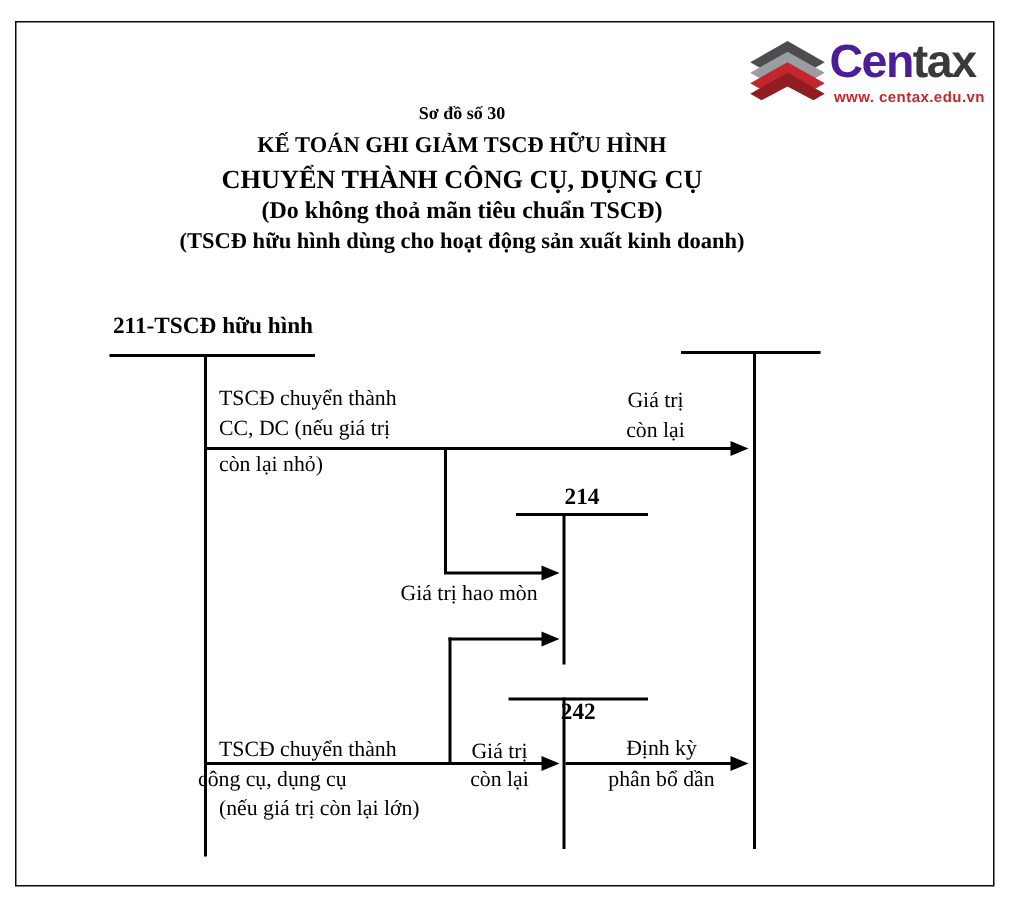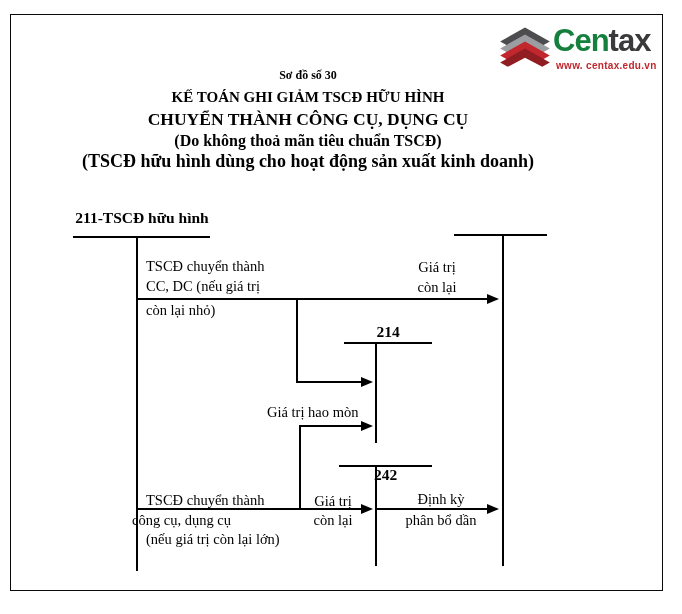--- a/index.html
+++ b/index.html
@@ -9,32 +9,32 @@
   }
   .frame{
     position:absolute;left:10px;top:14px;width:651px;height:575px;
     border:1.6px solid #0a0a0a;background:#fff;
   }
   
   .logo{position:absolute;left:497px;top:22px;width:160px;height:52px;}
   .logo-icon{position:absolute;left:0;top:2px;width:54px;height:48px;}
   .logo-text{position:absolute;left:55px;top:0px;font-family:"Liberation Sans",sans-serif;
     font-weight:bold;font-size:31px;letter-spacing:-1px;white-space:nowrap;}
-  .logo-red{color:#15803d;}
+  .logo-red{color:#4c1d95;}
   .logo-dark{color:#3a3a3c;}
   .logo-site{position:absolute;left:58px;top:37px;width:96px;text-align:center;
     font-family:"Liberation Sans",sans-serif;font-size:10px;font-weight:bold;
     color:#c1272d;letter-spacing:.3px;white-space:nowrap;}
   
   .title{position:absolute;left:10px;top:63px;width:594px;text-align:center;font-weight:bold;}
   .title .t1{font-size:12px;line-height:22px;}
   .title .t2{font-size:15px;line-height:22px;}
   .title .t3{font-size:17.5px;line-height:22px;}
   .title .t4{font-size:16px;line-height:21px;}
-  .title .t5{font-size:18px;line-height:21px;}
+  .title .t5{font-size:15px;line-height:21px;}
   
   .hline,.vline{position:absolute;background:#000;}
   .acct-line{position:absolute;background:#000;}
   .ah{position:absolute;width:0;height:0;
       border-top:5px solid transparent;border-bottom:5px solid transparent;
       border-left:12px solid #000;}
   .acct-label{position:absolute;font-weight:bold;font-size:15.5px;line-height:18px;
       text-align:center;white-space:nowrap;}
   .lbl{position:absolute;font-size:14.5px;line-height:16px;white-space:nowrap;}
   .lbl.center{text-align:center;}
@@ -96,21 +96,21 @@
     <div class="hline" style="left:366px;top:493px;width:111px;height:1.6px;"></div>
     <div class="ah" style="left:476px;top:489px;"></div>
 
     <div class="lbl" style="left:135px;top:243px;">TSCĐ chuyển thành</div>
     <div class="lbl" style="left:135px;top:263px;">CC, DC (nếu giá trị</div>
     <div class="lbl" style="left:135px;top:287px;">còn lại nhỏ)</div>
 
     <div class="lbl center" style="left:398px;top:244px;width:56px;">Giá trị</div>
     <div class="lbl center" style="left:398px;top:264px;width:56px;">còn lại</div>
 
-    <div class="lbl" style="left:256px;top:373px;margin-top:16px;">Giá trị hao mòn</div>
+    <div class="lbl" style="left:256px;top:373px;">Giá trị hao mòn</div>
 
     <div class="lbl" style="left:135px;top:477px;">TSCĐ chuyển thành</div>
     <div class="lbl" style="left:121px;top:497px;">công cụ, dụng cụ</div>
     <div class="lbl" style="left:135px;top:516px;">(nếu giá trị còn lại lớn)</div>
 
     <div class="lbl center" style="left:296px;top:478px;width:52px;">Giá trị</div>
     <div class="lbl center" style="left:296px;top:497px;width:52px;">còn lại</div>
 
     <div class="lbl center" style="left:392px;top:476px;width:76px;">Định kỳ</div>
     <div class="lbl center" style="left:392px;top:497px;width:76px;">phân bổ dần</div>

